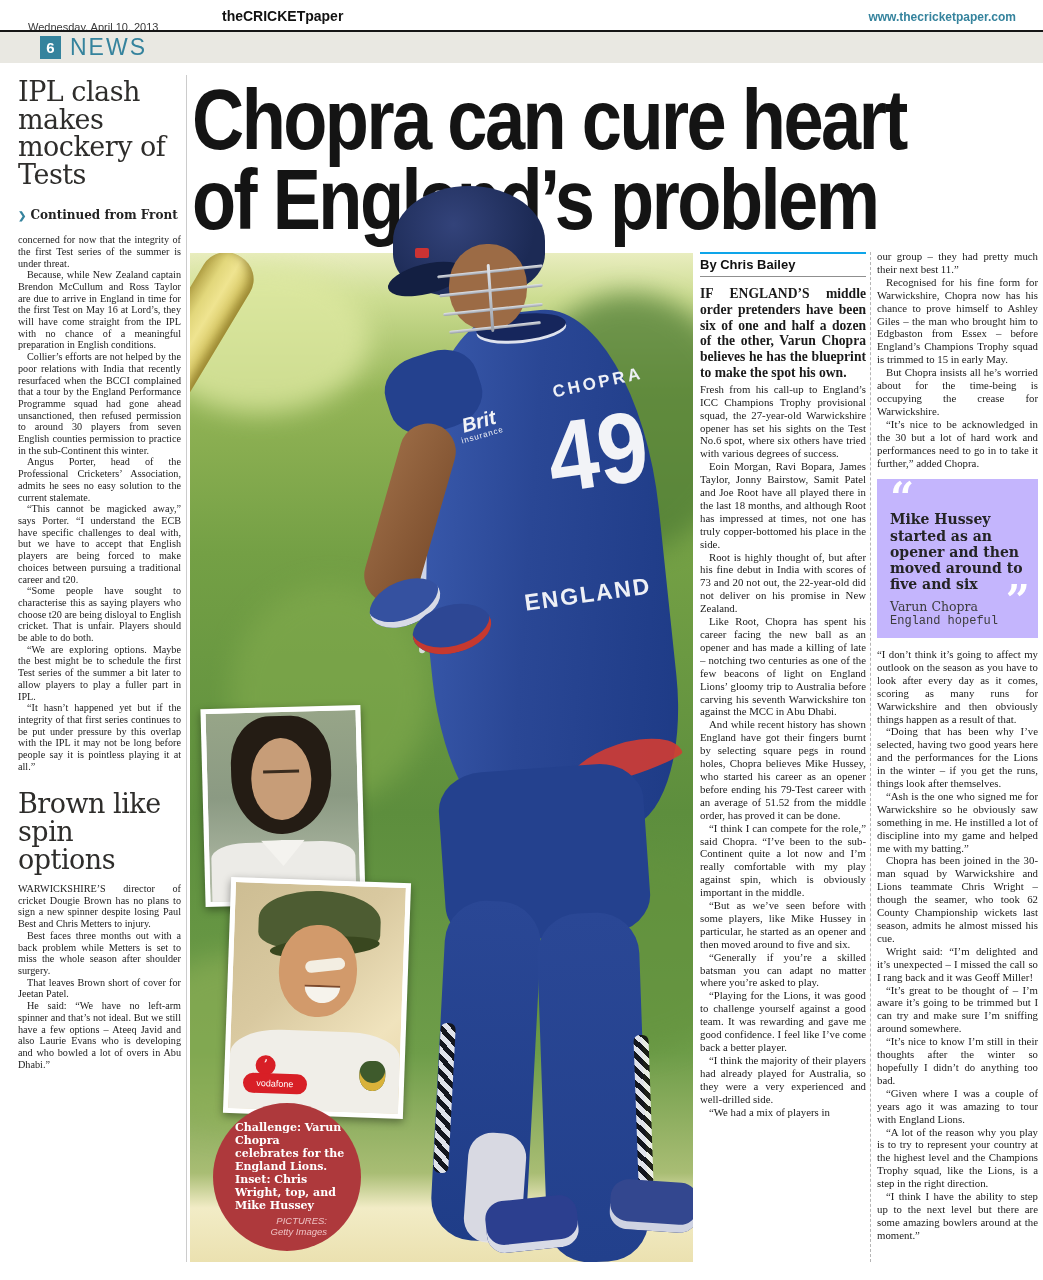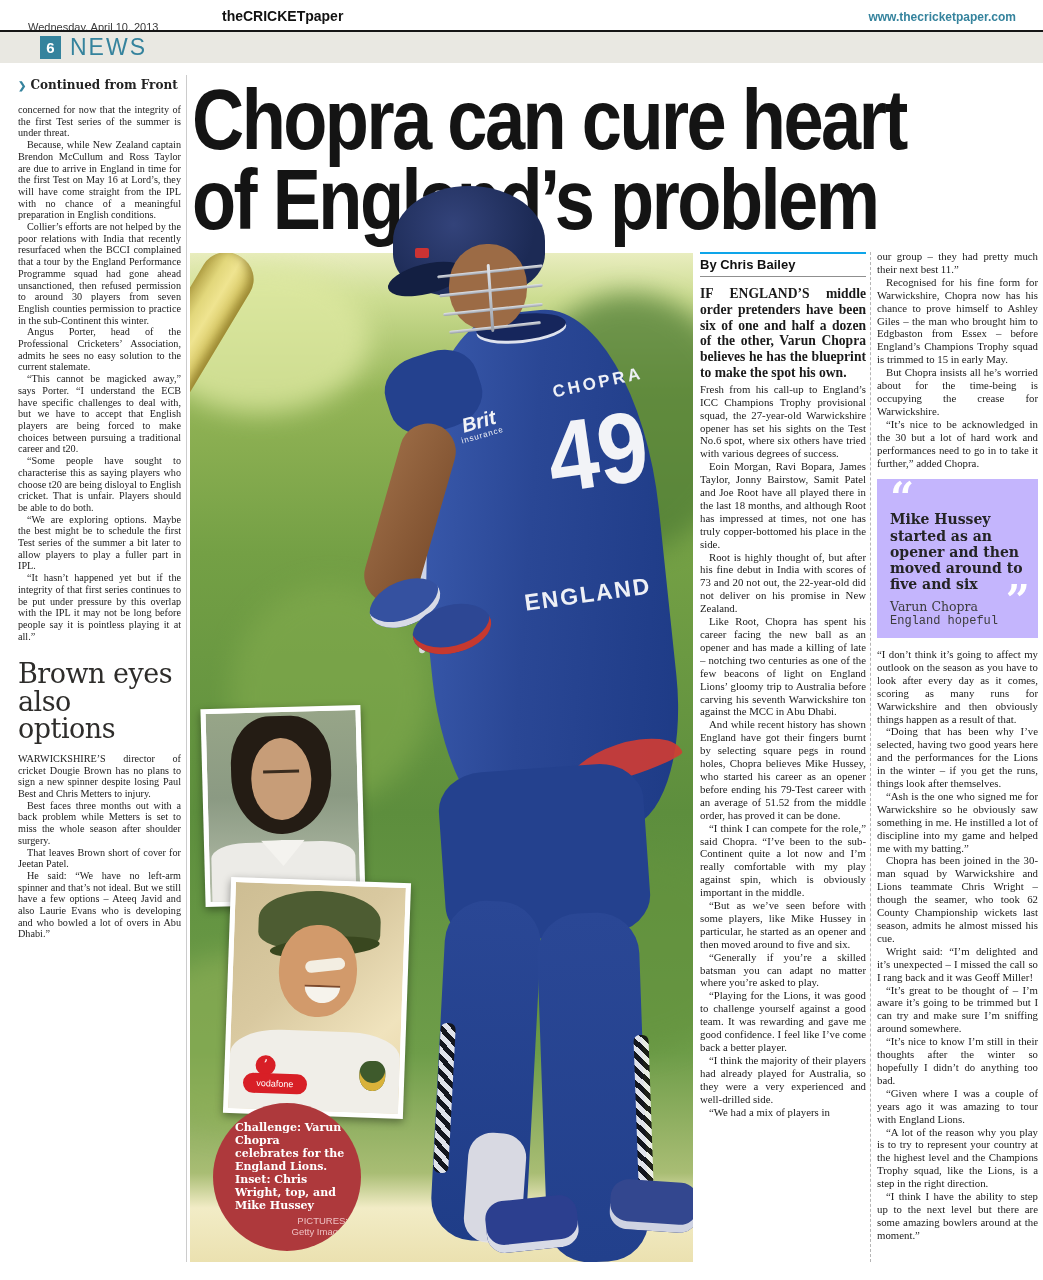--- a/index.html
+++ b/index.html
@@ -186,50 +186,51 @@
          font-family:"DejaVu Serif",serif;}
   .i2crest{position:absolute;right:14px;bottom:22px;width:26px;height:30px;background:#3e5a2c;
          border-radius:40% 40% 50% 50%;box-shadow:inset 0 -8px 0 #d9b23a;}
 
   
   .capcircle{position:absolute;left:213px;top:1103px;width:148px;height:148px;border-radius:50%;
              background:#ae393c;z-index:5;overflow:hidden;}
   .capbold{font-family:"DejaVu Serif",serif;font-weight:bold;font-size:11px;line-height:1.18;
            color:#fff;width:110px;margin:19px 0 0 22px;}
   .capcredit{font-family:"Liberation Sans",sans-serif;font-size:9.5px;line-height:1.2;
-             color:#eec0c2;text-align:right;margin:2px 13px 0 0;}
+             color:#eec0c2;text-align:right;margin:2px 34px 0 0;font-style:italic;}
 </style>
 </head>
 <body>
 
 <div class="page">
 
   <div class="mast-date">Wednesday, April 10, 2013</div>
   <div class="mast-logo"><span class="lt">the</span><span>CRICKET</span><span class="lt">paper</span></div>
   <div class="mast-url">www.thecricketpaper.com</div>
   <div class="toprule"></div>
   <div class="newsband">
     <div class="pagenum">6</div>
     <div class="newsword">NEWS</div>
   </div>
 
   <div class="vline"></div>
   <div class="vdash"></div>
 
   <div class="leftcol">
+    <h1 class="lhead">IPL clash makes mockery of Tests</h1>
     <div class="continued"><span class="chev">❯</span><span>Continued from Front</span></div>
     <p class="lb first">concerned for now that the integrity of the first Test series of the summer is under threat.</p>
     <p class="lb">Because, while New Zealand captain Brendon McCullum and Ross Taylor are due to arrive in England in time for the first Test on May 16 at Lord’s, they will have come straight from the IPL with no chance of a meaningful preparation in English conditions.</p>
     <p class="lb">Collier’s efforts are not helped by the poor relations with India that recently resurfaced when the BCCI complained that a tour by the England Performance Programme squad had gone ahead unsanctioned, then refused permission to around 30 players from seven English counties permission to practice in the sub-Continent this winter.</p>
     <p class="lb">Angus Porter, head of the Professional Cricketers’ Association, admits he sees no easy solution to the current stalemate.</p>
     <p class="lb">“This cannot be magicked away,”  says Porter. “I understand the ECB have specific challenges to deal with, but we have to accept that English players are being forced to make choices between pursuing a traditional career and t20.</p>
     <p class="lb">“Some people have sought to characterise this as saying players who choose t20 are being disloyal to English cricket. That is unfair. Players should be able to do both.</p>
     <p class="lb">“We are exploring options. Maybe the best might be to schedule the first Test series of the summer a bit later to allow players to play a fuller part in IPL.</p>
     <p class="lb">“It hasn’t happened yet but if the integrity of that first series continues to be put under pressure by this overlap with the IPL it may not be long before people say it is pointless playing it at all.”</p>
-    <h1 class="lhead lhead2">Brown eyes also options</h1>
+    <h1 class="lhead lhead2">Brown like spin options</h1>
     <p class="lb first">WARWICKSHIRE’S director of cricket Dougie Brown has no plans to sign a new spinner despite losing Paul Best and Chris Metters to injury.</p>
     <p class="lb">Best faces three months out with a back problem while Metters is set to miss the whole season after shoulder surgery.</p>
     <p class="lb">That leaves Brown short of cover for Jeetan Patel.</p>
     <p class="lb">He said: “We have no left-arm spinner and that’s not ideal. But we still have a few options – Ateeq Javid and also Laurie Evans who is developing and who bowled a lot of overs in Abu Dhabi.”</p>
   </div>
 
   <div class="headline">
     <div class="hl">Chopra can cure heart</div>
     <div class="hl">of England’s problem</div>
   </div>

